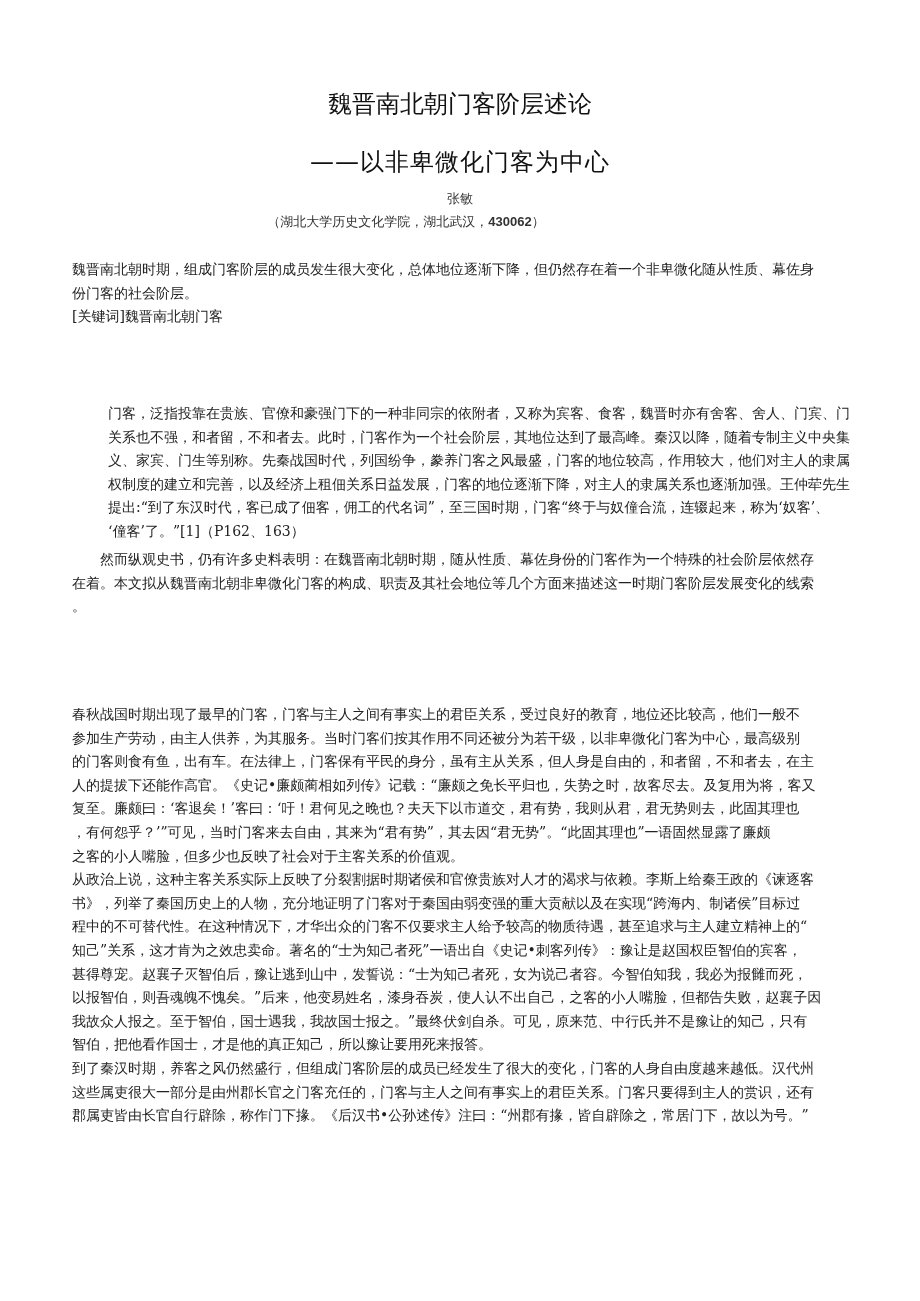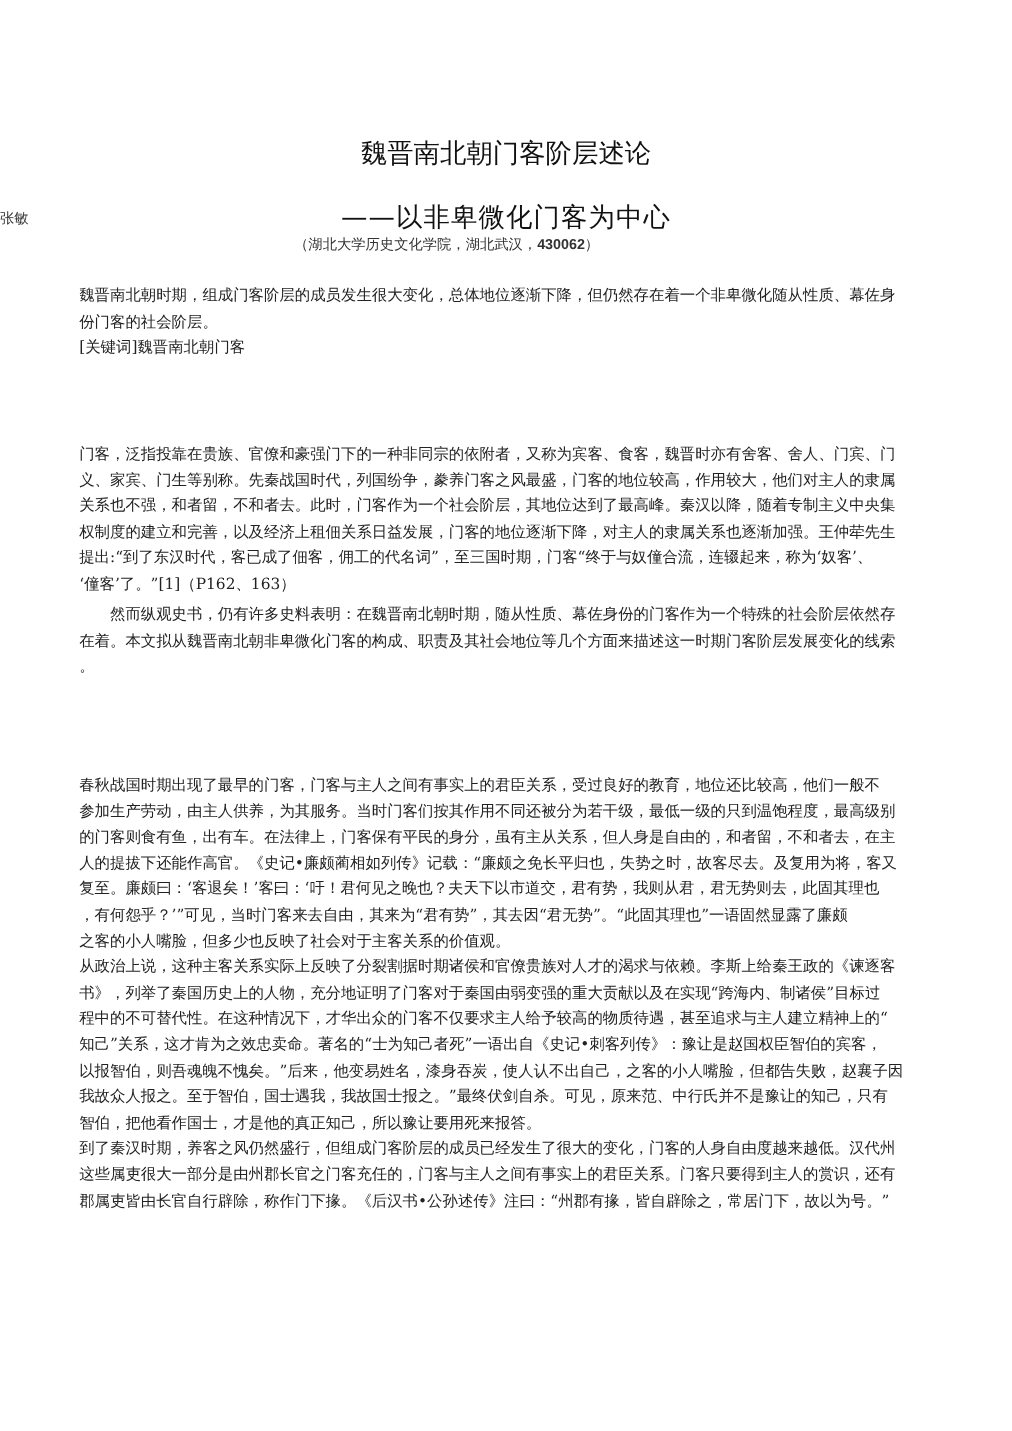--- a/index.html
+++ b/index.html
@@ -1,29 +1,29 @@
 <!DOCTYPE html>
 <html><head>
 <meta charset="utf-8">
 <style>
   html, body { margin: 0; padding: 0; background: #ffffff; }
   body { width: 920px; height: 1301px; position: relative; overflow: hidden;
          font-family: "DejaVu Serif", "Liberation Serif", serif; color: #1a1a1a; }
   .page { position: absolute; left: 0; top: 0; width: 920px; height: 1301px; }
   .title { position: absolute; left: 0; width: 920px; text-align: center;
-           font-family: "DejaVu Sans", "Liberation Sans", sans-serif; color: #111; margin-top: 35px; }
+           font-family: "DejaVu Sans", "Liberation Sans", sans-serif; color: #111; }
   .t1 { top: 88px; font-size: 24px; letter-spacing: 0px; }
   .t2 { top: 146px; font-size: 24px; letter-spacing: 1px; }
-  .author { position: absolute; top: 190px; left: 0; width: 920px; font-size: 13px; color: #333; }
+  .author { position: absolute; top: 190px; left: 0; width: 920px; text-align: center; font-size: 13px; color: #333; }
   .affil { position: absolute; top: 213px; left: 0; width: 812px; text-align: center; font-size: 13px; color: #333; }
   .affil b { font-family: "Liberation Sans", sans-serif; font-weight: bold; }
   .block { position: absolute; left: 72px; width: 780px; }
   .line { height: 23.6px; line-height: 23.6px; font-size: 14px; white-space: nowrap; color: #222; }
   .abstract { top: 258px; }
-  .intro { top: 402px; }
+  .intro { top: 402px; margin-left: 36px; }
   .intro2 { top: 548px; }
   .sec1 { top: 703px; }
 </style>
 </head>
 <body>
 
 <div class="page">
 
   <div class="title t1">魏晋南北朝门客阶层述论</div>
   <div class="title t2">——以非卑微化门客为中心</div>
@@ -31,45 +31,46 @@
   <div class="affil"><span>（湖北大学历史文化学院，湖北武汉，</span><b>430062</b><span>）</span></div>
 
   <div class="block abstract">
     <div class="line">魏晋南北朝时期，组成门客阶层的成员发生很大变化，总体地位逐渐下降，但仍然存在着一个非卑微化随从性质、幕佐身</div>
     <div class="line">份门客的社会阶层。</div>
     <div class="line">[关键词]魏晋南北朝门客</div>
   </div>
 
   <div class="block intro">
     <div class="line">门客，泛指投靠在贵族、官僚和豪强门下的一种非同宗的依附者，又称为宾客、食客，魏晋时亦有舍客、舍人、门宾、门</div>
+    <div class="line">关系也不强，和者留，不和者去。此时，门客作为一个社会阶层，其地位达到了最高峰。秦汉以降，随着专制主义中央集</div>
     <div class="line">义、家宾、门生等别称。先秦战国时代，列国纷争，豢养门客之风最盛，门客的地位较高，作用较大，他们对主人的隶属</div>
-    <div class="line">关系也不强，和者留，不和者去。此时，门客作为一个社会阶层，其地位达到了最高峰。秦汉以降，随着专制主义中央集</div>
     <div class="line">权制度的建立和完善，以及经济上租佃关系日益发展，门客的地位逐渐下降，对主人的隶属关系也逐渐加强。王仲荦先生</div>
     <div class="line">提出:“到了东汉时代，客已成了佃客，佣工的代名词”，至三国时期，门客“终于与奴僮合流，连辍起来，称为‘奴客’、</div>
     <div class="line">‘僮客’了。”[1]（P162、163）</div>
   </div>
 
   <div class="block intro2">
     <div class="line">　　然而纵观史书，仍有许多史料表明：在魏晋南北朝时期，随从性质、幕佐身份的门客作为一个特殊的社会阶层依然存</div>
     <div class="line">在着。本文拟从魏晋南北朝非卑微化门客的构成、职责及其社会地位等几个方面来描述这一时期门客阶层发展变化的线索</div>
     <div class="line">。</div>
   </div>
 
   <div class="block sec1">
     <div class="line">春秋战国时期出现了最早的门客，门客与主人之间有事实上的君臣关系，受过良好的教育，地位还比较高，他们一般不</div>
-    <div class="line">参加生产劳动，由主人供养，为其服务。当时门客们按其作用不同还被分为若干级，最低一级的只到温饱程度，最高级别</div>
+    <div class="line">参加生产劳动，由主人供养，为其服务。当时门客们按其作用不同还被分为若干级，以非卑微化门客为中心，最高级别</div>
     <div class="line">的门客则食有鱼，出有车。在法律上，门客保有平民的身分，虽有主从关系，但人身是自由的，和者留，不和者去，在主</div>
     <div class="line">人的提拔下还能作高官。《史记•廉颇蔺相如列传》记载：“廉颇之免长平归也，失势之时，故客尽去。及复用为将，客又</div>
     <div class="line">复至。廉颇曰：‘客退矣！’客曰：‘吁！君何见之晚也？夫天下以市道交，君有势，我则从君，君无势则去，此固其理也</div>
     <div class="line">，有何怨乎？’”可见，当时门客来去自由，其来为“君有势”，其去因“君无势”。“此固其理也”一语固然显露了廉颇</div>
     <div class="line">之客的小人嘴脸，但多少也反映了社会对于主客关系的价值观。</div>
     <div class="line">从政治上说，这种主客关系实际上反映了分裂割据时期诸侯和官僚贵族对人才的渴求与依赖。李斯上给秦王政的《谏逐客</div>
     <div class="line">书》，列举了秦国历史上的人物，充分地证明了门客对于秦国由弱变强的重大贡献以及在实现“跨海内、制诸侯”目标过</div>
     <div class="line">程中的不可替代性。在这种情况下，才华出众的门客不仅要求主人给予较高的物质待遇，甚至追求与主人建立精神上的“</div>
     <div class="line">知己”关系，这才肯为之效忠卖命。著名的“士为知己者死”一语出自《史记•刺客列传》：豫让是赵国权臣智伯的宾客，</div>
+    <div class="line">甚得尊宠。赵襄子灭智伯后，豫让逃到山中，发誓说：“士为知己者死，女为说己者容。今智伯知我，我必为报雠而死，</div>
     <div class="line">以报智伯，则吾魂魄不愧矣。”后来，他变易姓名，漆身吞炭，使人认不出自己，之客的小人嘴脸，但都告失败，赵襄子因</div>
     <div class="line">我故众人报之。至于智伯，国士遇我，我故国士报之。”最终伏剑自杀。可见，原来范、中行氏并不是豫让的知己，只有</div>
     <div class="line">智伯，把他看作国士，才是他的真正知己，所以豫让要用死来报答。</div>
     <div class="line">到了秦汉时期，养客之风仍然盛行，但组成门客阶层的成员已经发生了很大的变化，门客的人身自由度越来越低。汉代州</div>
     <div class="line">这些属吏很大一部分是由州郡长官之门客充任的，门客与主人之间有事实上的君臣关系。门客只要得到主人的赏识，还有</div>
     <div class="line">郡属吏皆由长官自行辟除，称作门下掾。《后汉书•公孙述传》注曰：“州郡有掾，皆自辟除之，常居门下，故以为号。”</div>
   </div>
 
 </div>
 

